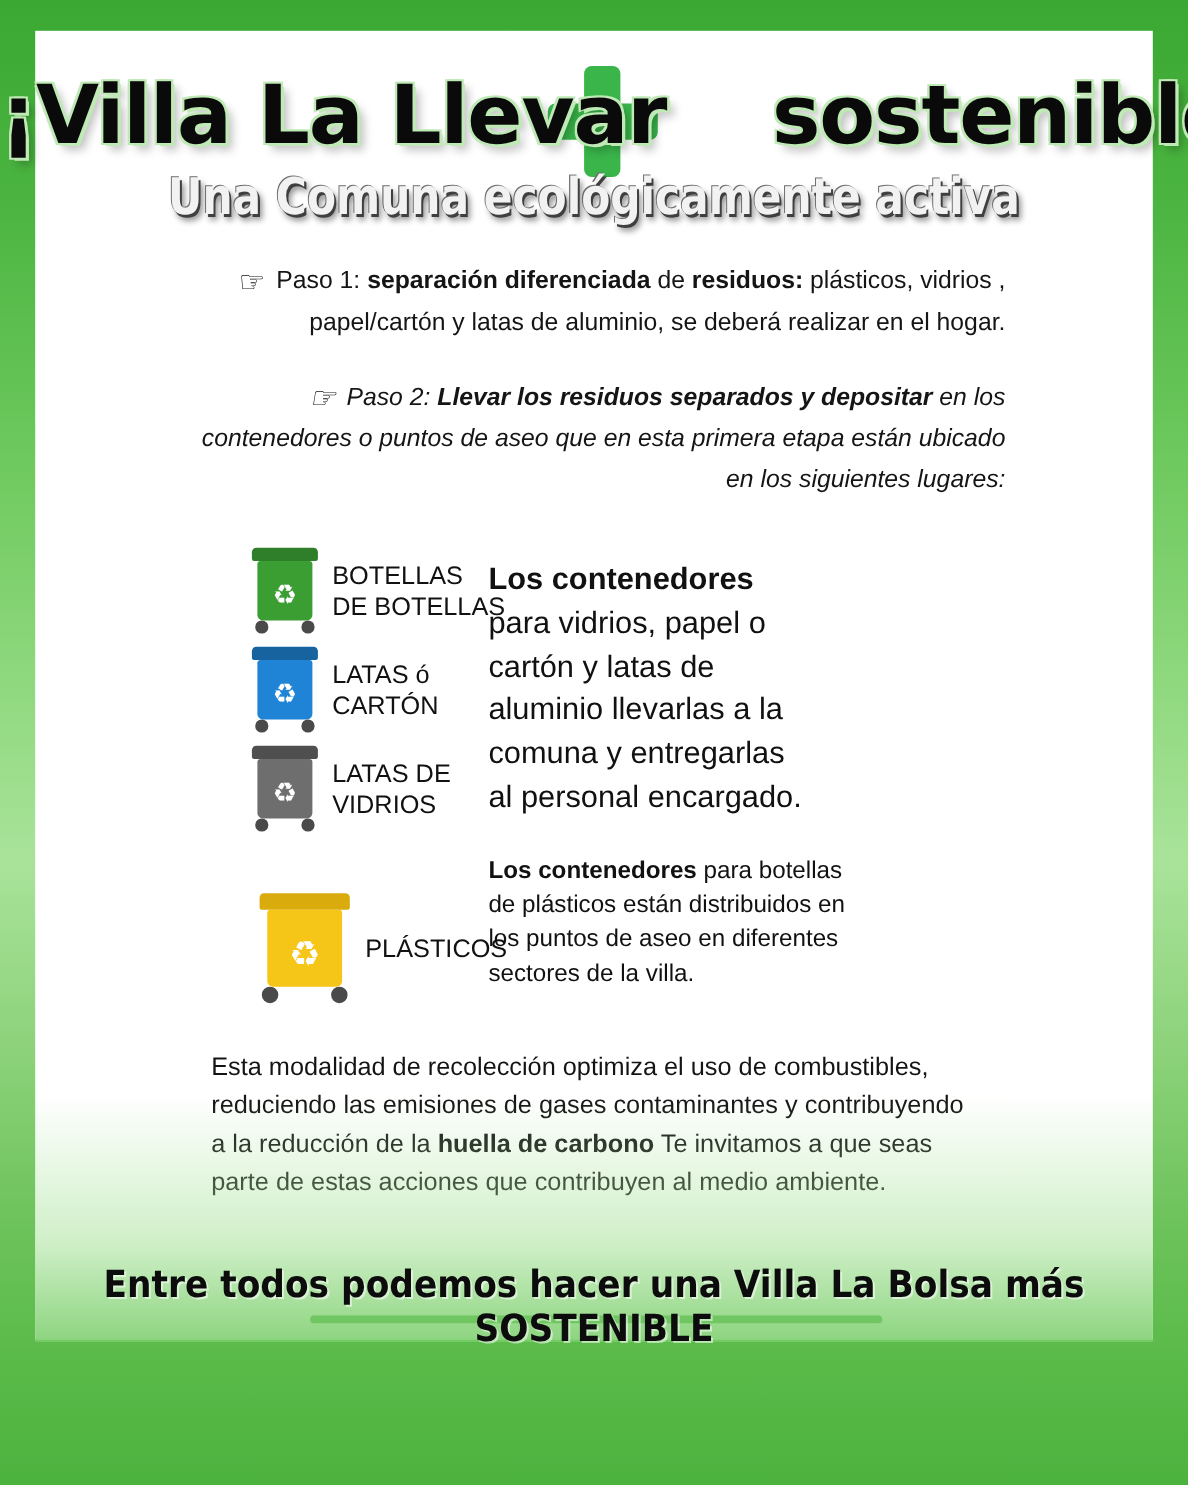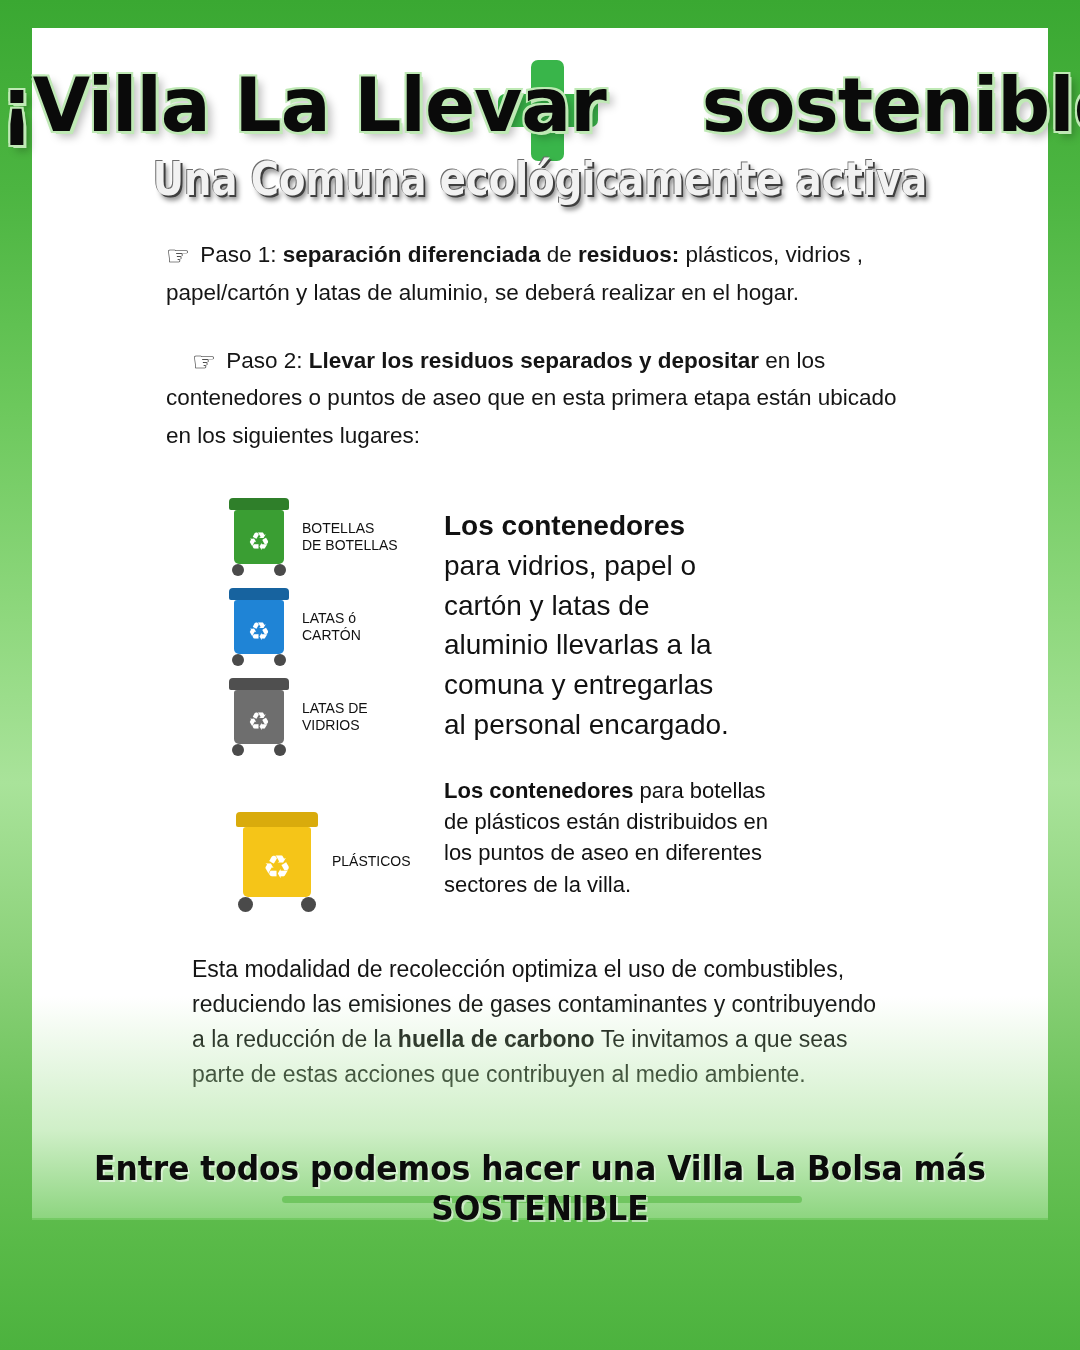--- a/index.html
+++ b/index.html
@@ -128,50 +128,51 @@
     position: absolute;
     left: 166px;
     top: 236px;
     width: 748px;
   }
   .para {
     font-family: "Liberation Sans", sans-serif;
     font-size: 22.5px;
     line-height: 1.68;
     color: #151515;
+    text-align: right;
   }
   .para b { font-weight: 700; }
 
   .hand {
     display: inline-block;
     font-size: 27px;
     line-height: 1;
     transform: translateY(3px);
     margin-right: 10px;
     color: #111;
   }
   .indent { display:inline-block; width: 26px; }
 
-  .step2 { margin-top: 30px; }
+  .step2 { margin-top: 30px; font-style: italic; }
 
   
   .bins {
     position: absolute;
     left: 228px;
     top: 498px;
     width: 240px;
   }
   .bin-row {
     display: flex;
     align-items: center;
     margin-bottom: 12px;
   }
   .bin-label {
     font-family: "Liberation Sans", sans-serif;
-    font-size: 14px;
+    font-size: 23px;
     line-height: 1.22;
     color: #111;
     margin-left: 12px;
   }
 
   
   .bin {
     position: relative;
     width: 62px;
     height: 78px;

